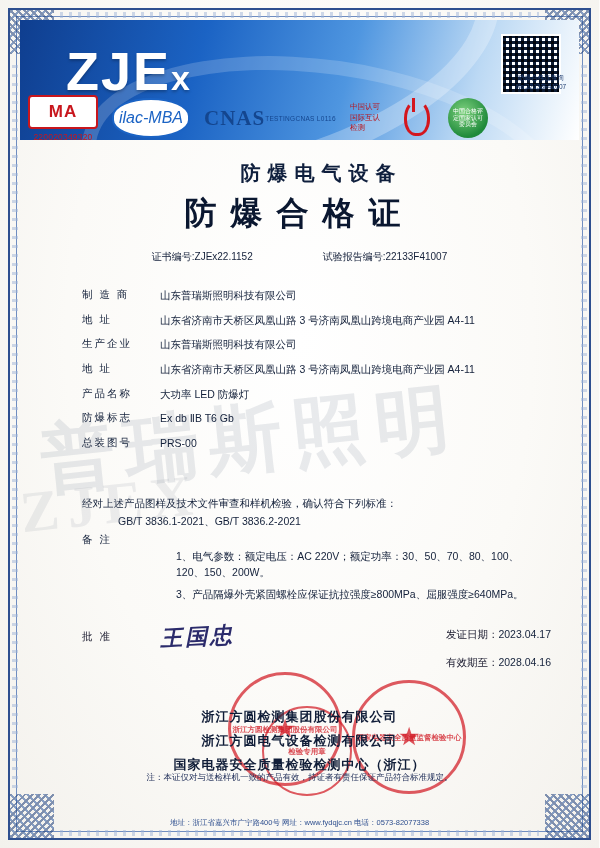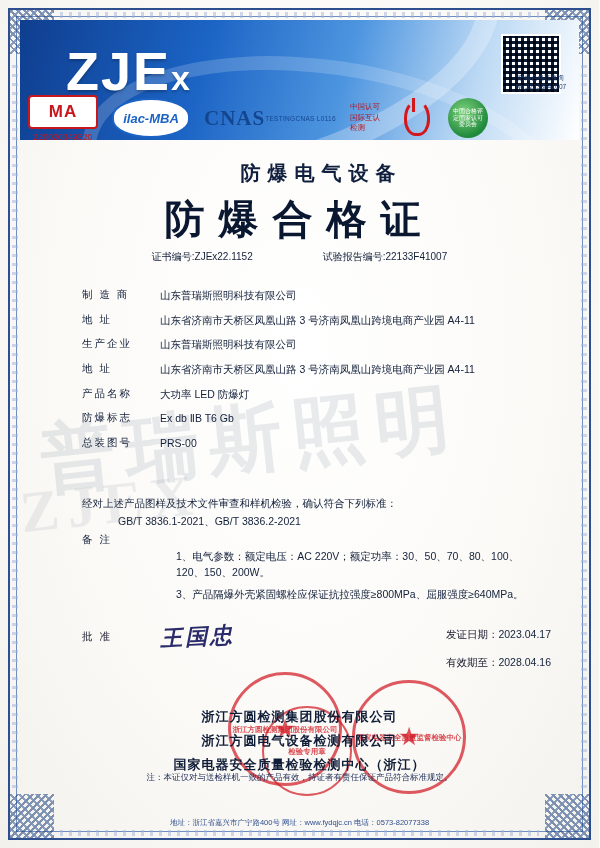--- a/index.html
+++ b/index.html
@@ -96,21 +96,21 @@
     width:66px;height:30px;border:2px solid #c8161d;border-radius:4px;
     color:#c8161d;font-weight:bold;font-size:17px;
     display:flex;align-items:center;justify-content:center;letter-spacing:1px;
     background:#fff;
   }
   .cma-num{font-size:8.5px;color:#c8161d;margin-top:3px;letter-spacing:.2px;}
   .ilac{
     width:74px;height:36px;border-radius:50%/45%;
     border:2px solid #1b63c4;background:#fff;
     display:flex;align-items:center;justify-content:center;
-    color:#1b63c4;font-size:13px;font-weight:bold;font-style:italic;
+    color:#1b63c4;font-size:16px;font-weight:normal;font-style:italic;
   }
   .cnas-wrap{display:flex;flex-direction:row;align-items:center;}
   .cnas{
     font-size:21px;font-weight:bold;color:#14468f;letter-spacing:1px;
     font-family:"Liberation Serif","DejaVu Serif",serif;
   }
   .cnas-sub{font-size:6.5px;color:#14468f;letter-spacing:.3px;margin-top:1px;}
   .ccc-txt{font-size:7.5px;color:#b8131a;line-height:1.4;text-align:left;}
   .hook{
     width:40px;height:40px;position:relative;
@@ -133,21 +133,21 @@
 
   
   .subtitle{
     position:absolute;left:0;right:0;top:160px;text-align:center;
     font-size:20px;letter-spacing:7px;font-weight:bold;color:#0f1f3d;
     font-family:"Liberation Serif","DejaVu Serif",serif;
     padding-left:44px;
   }
   .maintitle{
     position:absolute;left:0;right:0;top:192px;text-align:center;
-    font-size:40px;letter-spacing:14px;font-weight:bold;color:#0a1730;
+    font-size:32px;letter-spacing:14px;font-weight:bold;color:#0a1730;
     font-family:"Liberation Serif","DejaVu Serif",serif;
   }
   .nums{
     position:absolute;left:0;right:0;top:250px;
     display:flex;justify-content:center;gap:70px;
     font-size:10px;color:#14203a;
   }
 
   
   .watermark{

